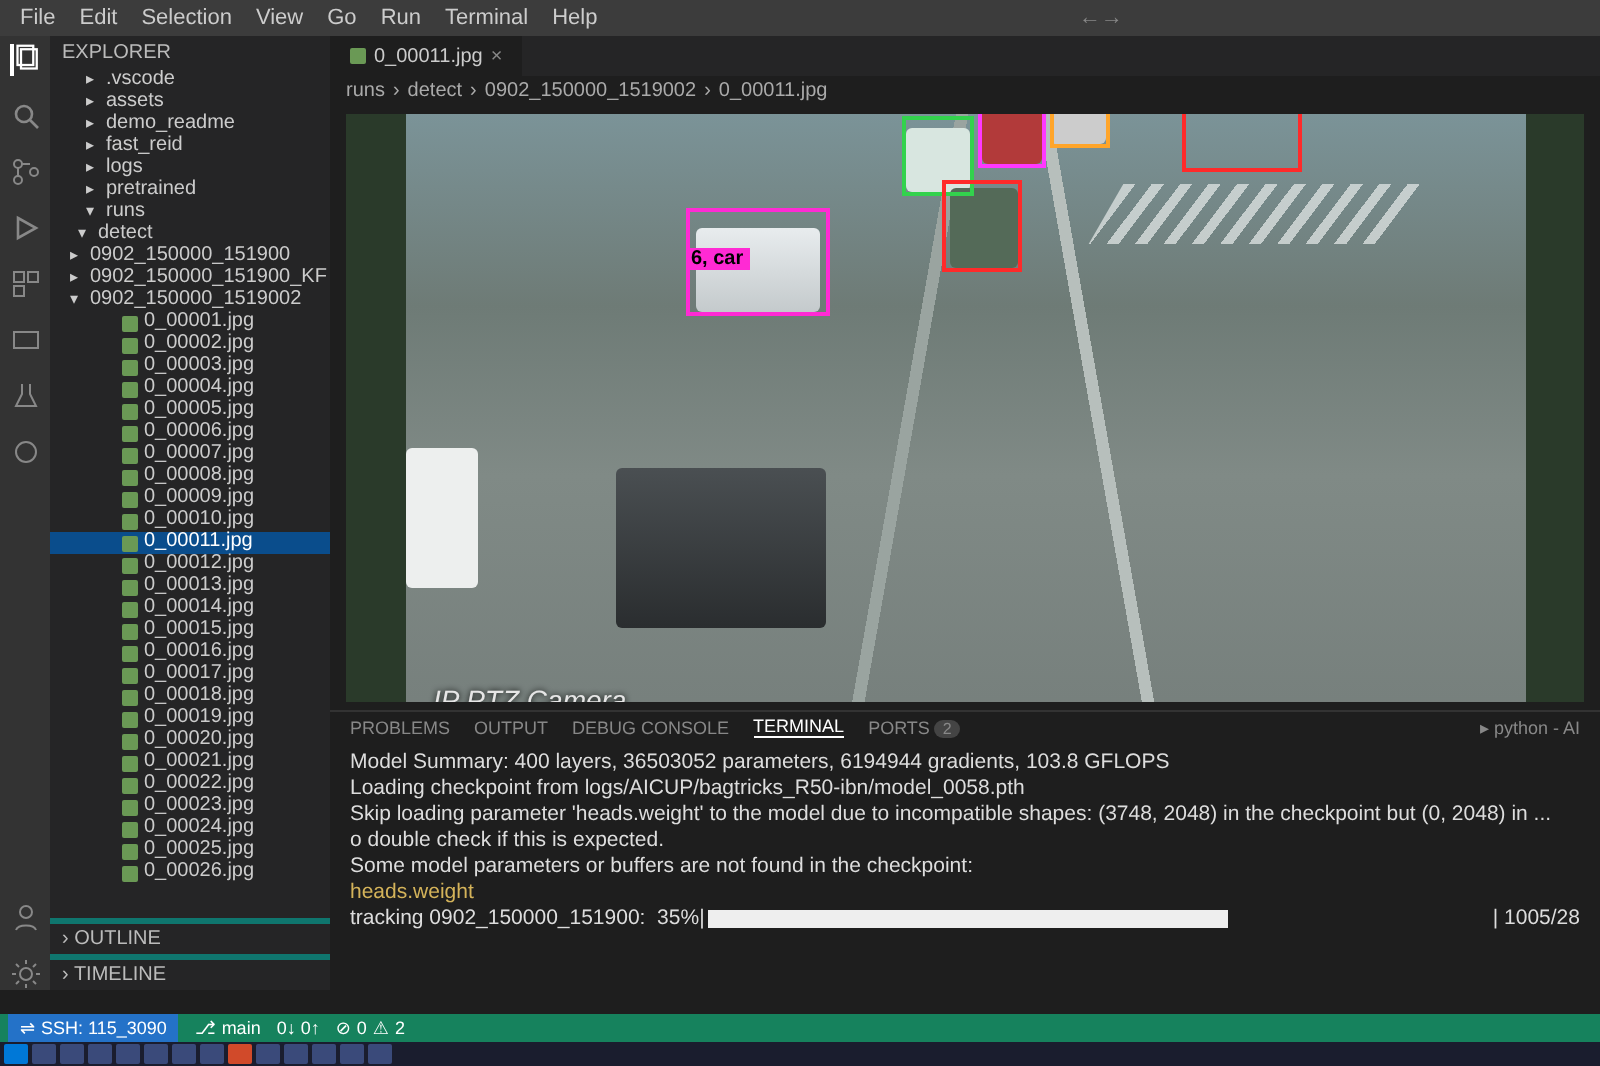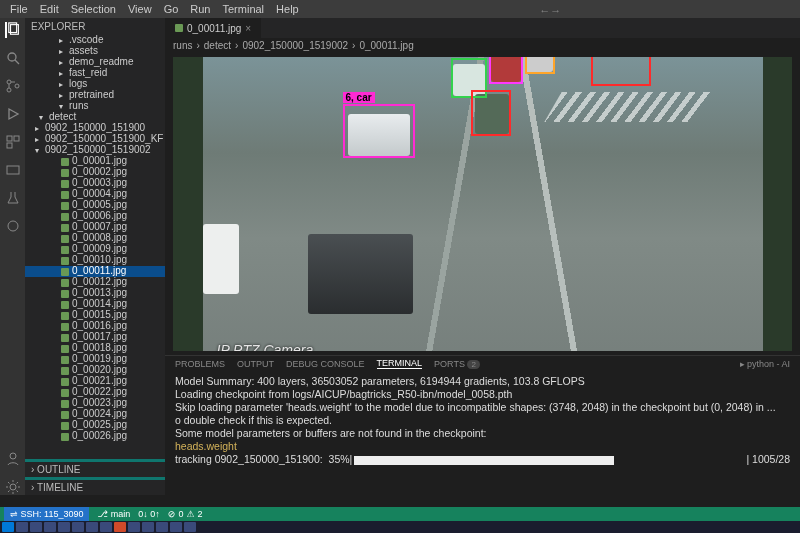--- a/index.html
+++ b/index.html
@@ -12,21 +12,21 @@
   .main { display:flex; height:477px; }
   .activitybar { width:25px; background:#333; display:flex; flex-direction:column; align-items:center; padding-top:4px; gap:12px; color:#888;}
   .activitybar .ic { width:16px; height:16px; cursor:pointer;}
   .activitybar .active { color:#fff; border-left:2px solid #fff; }
   .sidebar { width:140px; background:#252526; display:flex; flex-direction:column; overflow:hidden;}
   .sidebar .title { font-size:10px; padding:3px 6px; color:#bbb; text-transform:uppercase;}
   .sidebar .proj { font-size:10px; font-weight:bold; padding:2px 4px; display:flex; align-items:center; gap:2px;}
   .tree { flex:1; overflow-y:hidden; font-size:10px; line-height:10.6px;}
   .tree .row { display:flex; align-items:center; padding:0 2px; white-space:nowrap; cursor:pointer; color:#ccc; height:11px;}
   .tree .row.sel { background:#0a4d8c; color:#fff; }
-  .tree .indent0 { padding-left:18px;margin-left:16px;} .tree .indent1{padding-left:14px;} .tree .indent2{padding-left:10px;} .tree .indent3{padding-left:36px;}
+  .tree .indent0 { padding-left:18px;} .tree .indent1{padding-left:14px;} .tree .indent2{padding-left:10px;} .tree .indent3{padding-left:36px;}
   .tree .fico { width:8px;height:8px; background:#6a9955; margin-right:3px; border-radius:1px;}
   .tree .fold::before{content:"▸"; color:#ccc; margin-right:2px; font-size:8px; display:inline-block; width:8px;}
   .tree .foldo::before{content:"▾"; color:#ccc; margin-right:2px;font-size:8px;display:inline-block;width:8px;}
   .sidebar .sect { font-size:10px; padding:2px 6px; border-top:3px solid #0f766e; color:#bbb;}
   .editor { flex:1; display:flex; flex-direction:column; background:#1e1e1e; overflow:hidden;}
   .tabs { height:20px; background:#252526; display:flex; align-items:stretch;}
   .tab { background:#1e1e1e; padding:2px 10px; font-size:10px; display:flex; align-items:center; gap:4px; border-right:1px solid #252526;}
   .tab .fico{width:8px;height:8px;background:#6a9955;border-radius:1px;}
   .tab .x{color:#888;}
   .breadcrumb { font-size:10px; padding:2px 8px; color:#aaa; background:#1e1e1e; display:flex; gap:4px;}
@@ -321,21 +321,21 @@
         <div class="car" style="left:105px;top:200px;width:105px;height:80px;background:linear-gradient(#4a4f52,#2a2d2f);"></div>
         <div class="car" style="left:145px;top:80px;width:62px;height:42px;background:linear-gradient(#e8ecee,#c4cacc);"></div>
         <div class="car" style="left:0;top:190px;width:36px;height:70px;background:#edefee;"></div>
         <div class="car" style="left:250px;top:30px;width:32px;height:32px;background:#d8e6e0;"></div>
         <div class="car" style="left:288px;top:20px;width:30px;height:28px;background:#b23a3a;"></div>
         <div class="car" style="left:322px;top:16px;width:28px;height:22px;background:#ccc;"></div>
         <div class="car" style="left:272px;top:60px;width:34px;height:40px;background:#546a58;"></div>
 
         <div class="ptz">IP PTZ Camera</div>
           <div class="bbox" style="left: 140px; top: 70px; width: 72px; height: 54px; border-color: rgb(255, 42, 212);">
-            <div class="blabel" style="background: rgb(255, 42, 212);">6, car</div>
+            <div class="blabel" style="background: rgb(255, 42, 212); margin-top: 32px;">6, car</div>
           </div>
           <div class="bbox" style="left: 248px; top: 24px; width: 36px; height: 40px; border-color: rgb(51, 210, 77);"></div>
           <div class="bbox" style="left: 286px; top: 16px; width: 34px; height: 34px; border-color: rgb(255, 56, 255);"></div>
           <div class="bbox" style="left: 322px; top: 12px; width: 30px; height: 28px; border-color: rgb(255, 165, 42);"></div>
           <div class="bbox" style="left: 388px; top: 6px; width: 60px; height: 46px; border-color: rgb(255, 42, 42);"></div>
           <div class="bbox" style="left: 268px; top: 56px; width: 40px; height: 46px; border-color: rgb(255, 42, 42);"></div>
         </div>
     </div>
 
     <div class="panel">

